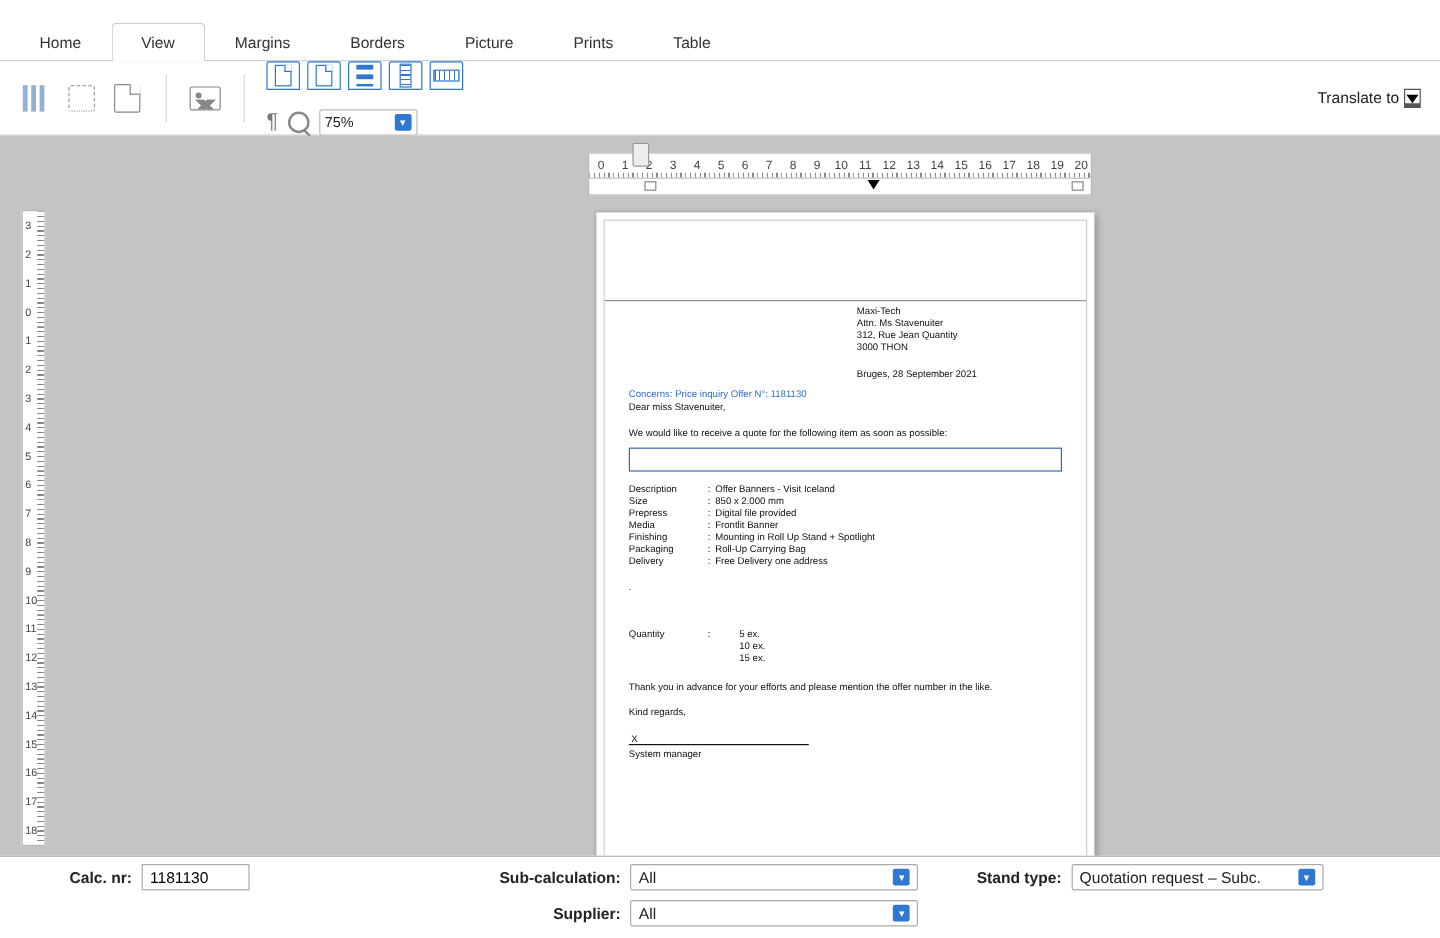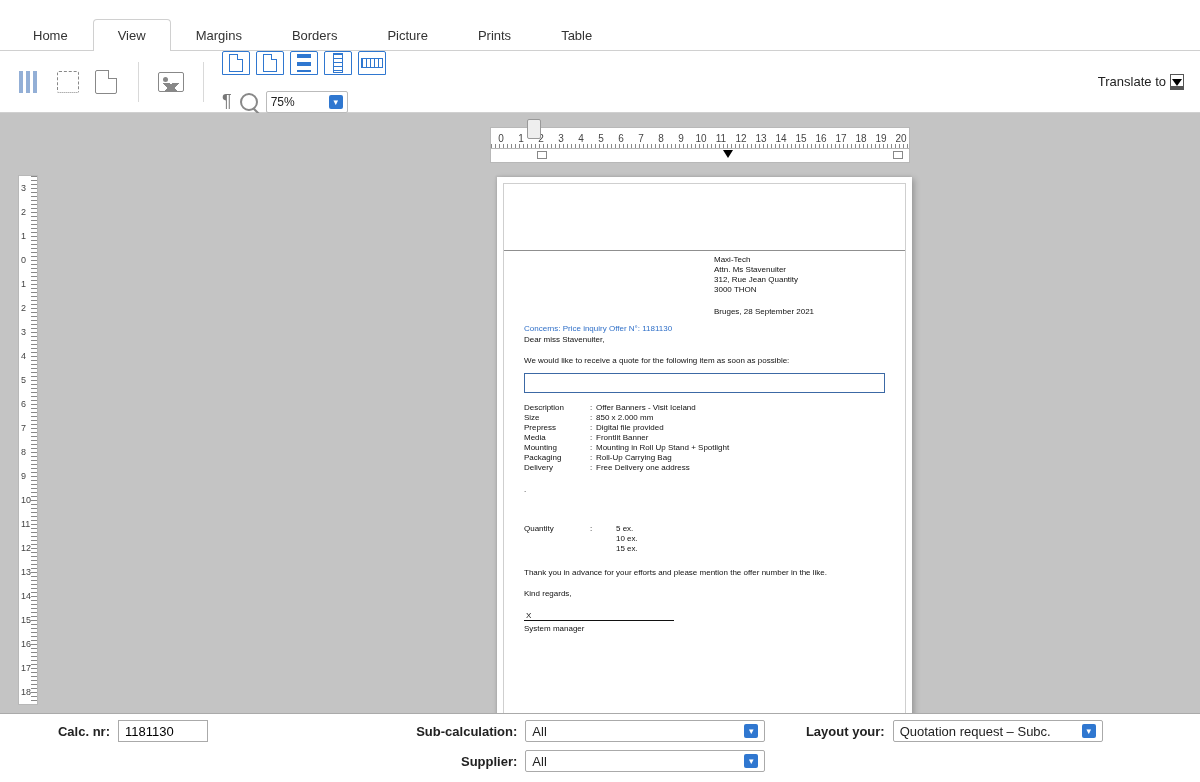--- a/index.html
+++ b/index.html
@@ -264,21 +264,21 @@
             <div class="k">Prepress</div>
             <div class="colon">:</div>
             <div class="v">Digital file provided</div>
           </div>
           <div class="srow">
             <div class="k">Media</div>
             <div class="colon">:</div>
             <div class="v">Frontlit Banner</div>
           </div>
           <div class="srow">
-            <div class="k">Mounting</div>
+            <div class="k">Finishing</div>
             <div class="colon">:</div>
             <div class="v">Mounting in Roll Up Stand + Spotlight</div>
           </div>
           <div class="srow">
             <div class="k">Packaging</div>
             <div class="colon">:</div>
             <div class="v">Roll-Up Carrying Bag</div>
           </div>
           <div class="srow">
             <div class="k">Delivery</div>
@@ -324,21 +324,21 @@
     <input class="txtinput" value="1181130" style="">
   </div>
   <div class="field">
     <label class="lbl-sub">Sub-calculation:</label>
     <div class="select">
       <span>All</span>
       <span class="caret">▾</span>
     </div>
   </div>
   <div class="field">
-    <label class="lbl-layout">Layout your:</label>
+    <label class="lbl-layout">Stand type:</label>
     <div class="select wide">
       <span>Quotation request – Subc.</span>
       <span class="caret">▾</span>
     </div>
   </div>
 
   <div></div>
   <div class="field row2">
     <label class="lbl-sup">Supplier:</label>
     <div class="select">

